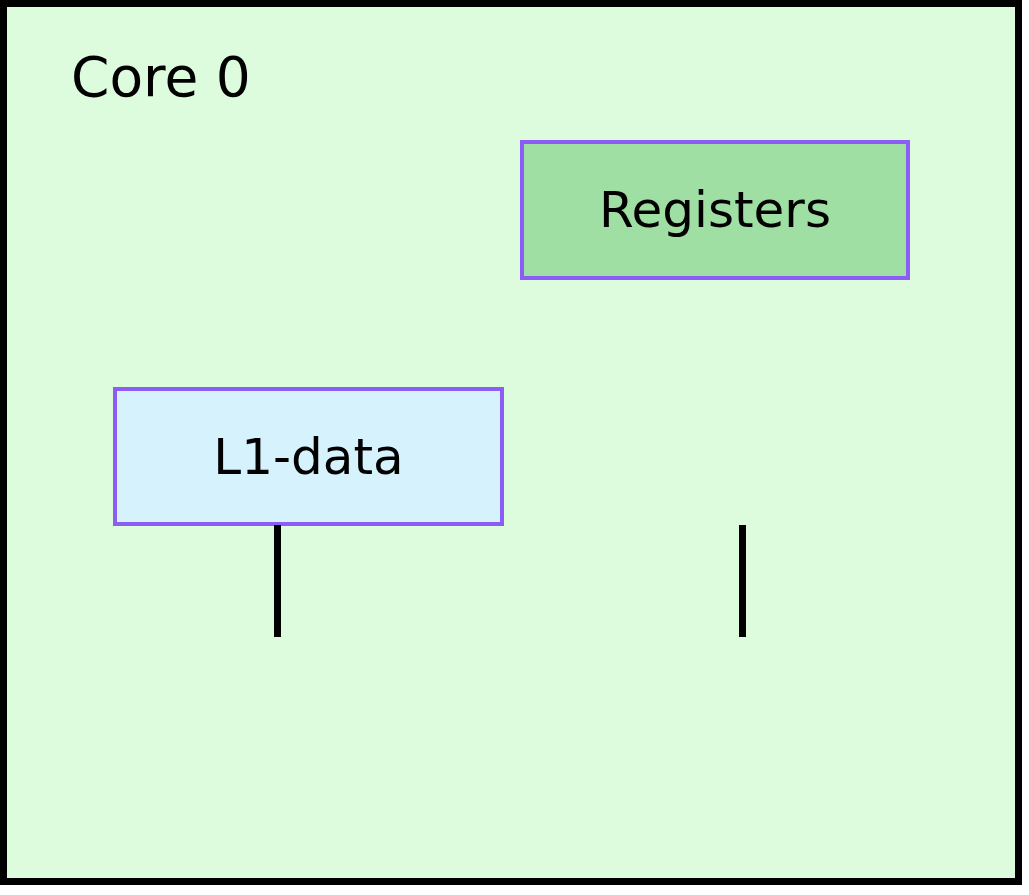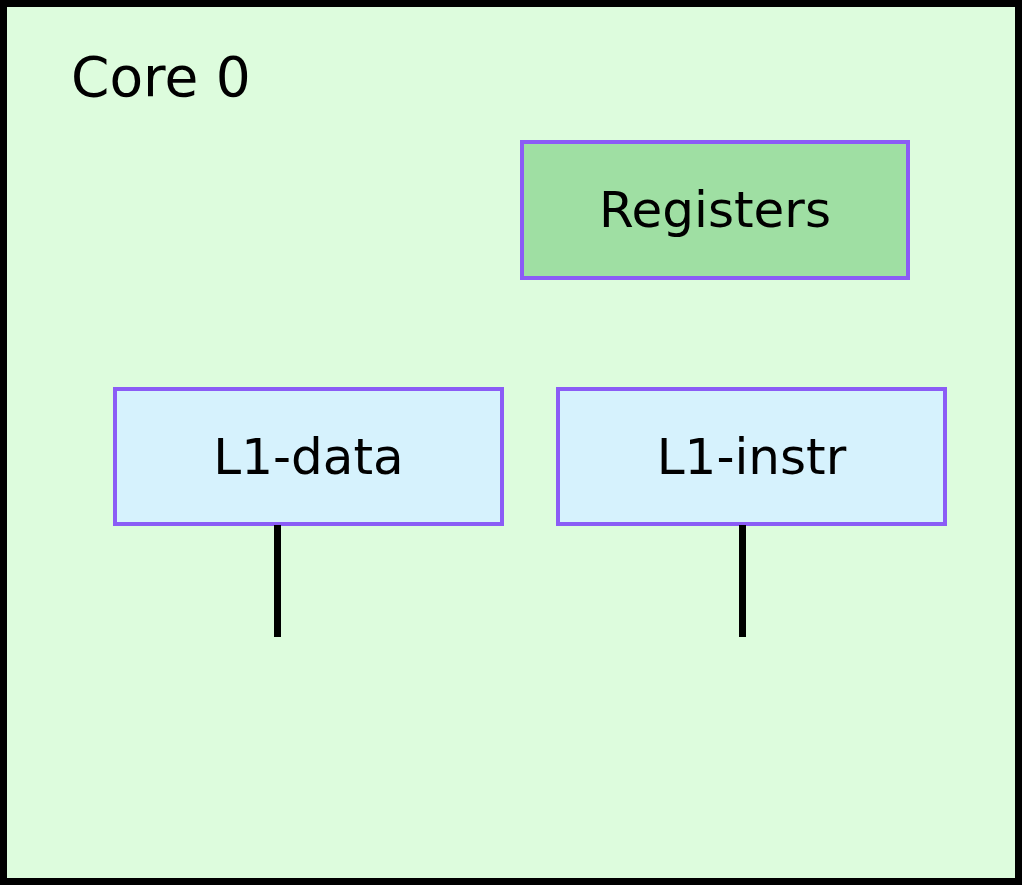--- a/index.html
+++ b/index.html
@@ -122,23 +122,20 @@
     <div class="core-label">Core 0</div>
 
     <div class="block block-registers">
       <span>Registers</span>
     </div>
 
     <div class="block block-l1-data">
       <span>L1-data</span>
     </div>
 
-    <div class="block block-l1-instr">
-      <span>L1-instr</span>
-    </div>
 
     <div class="connector connector-l1-data-l2"></div>
 
     <div class="connector connector-l1-instr-l2"></div>
 
 
   </div>
 </div>
 
 </body></html>

